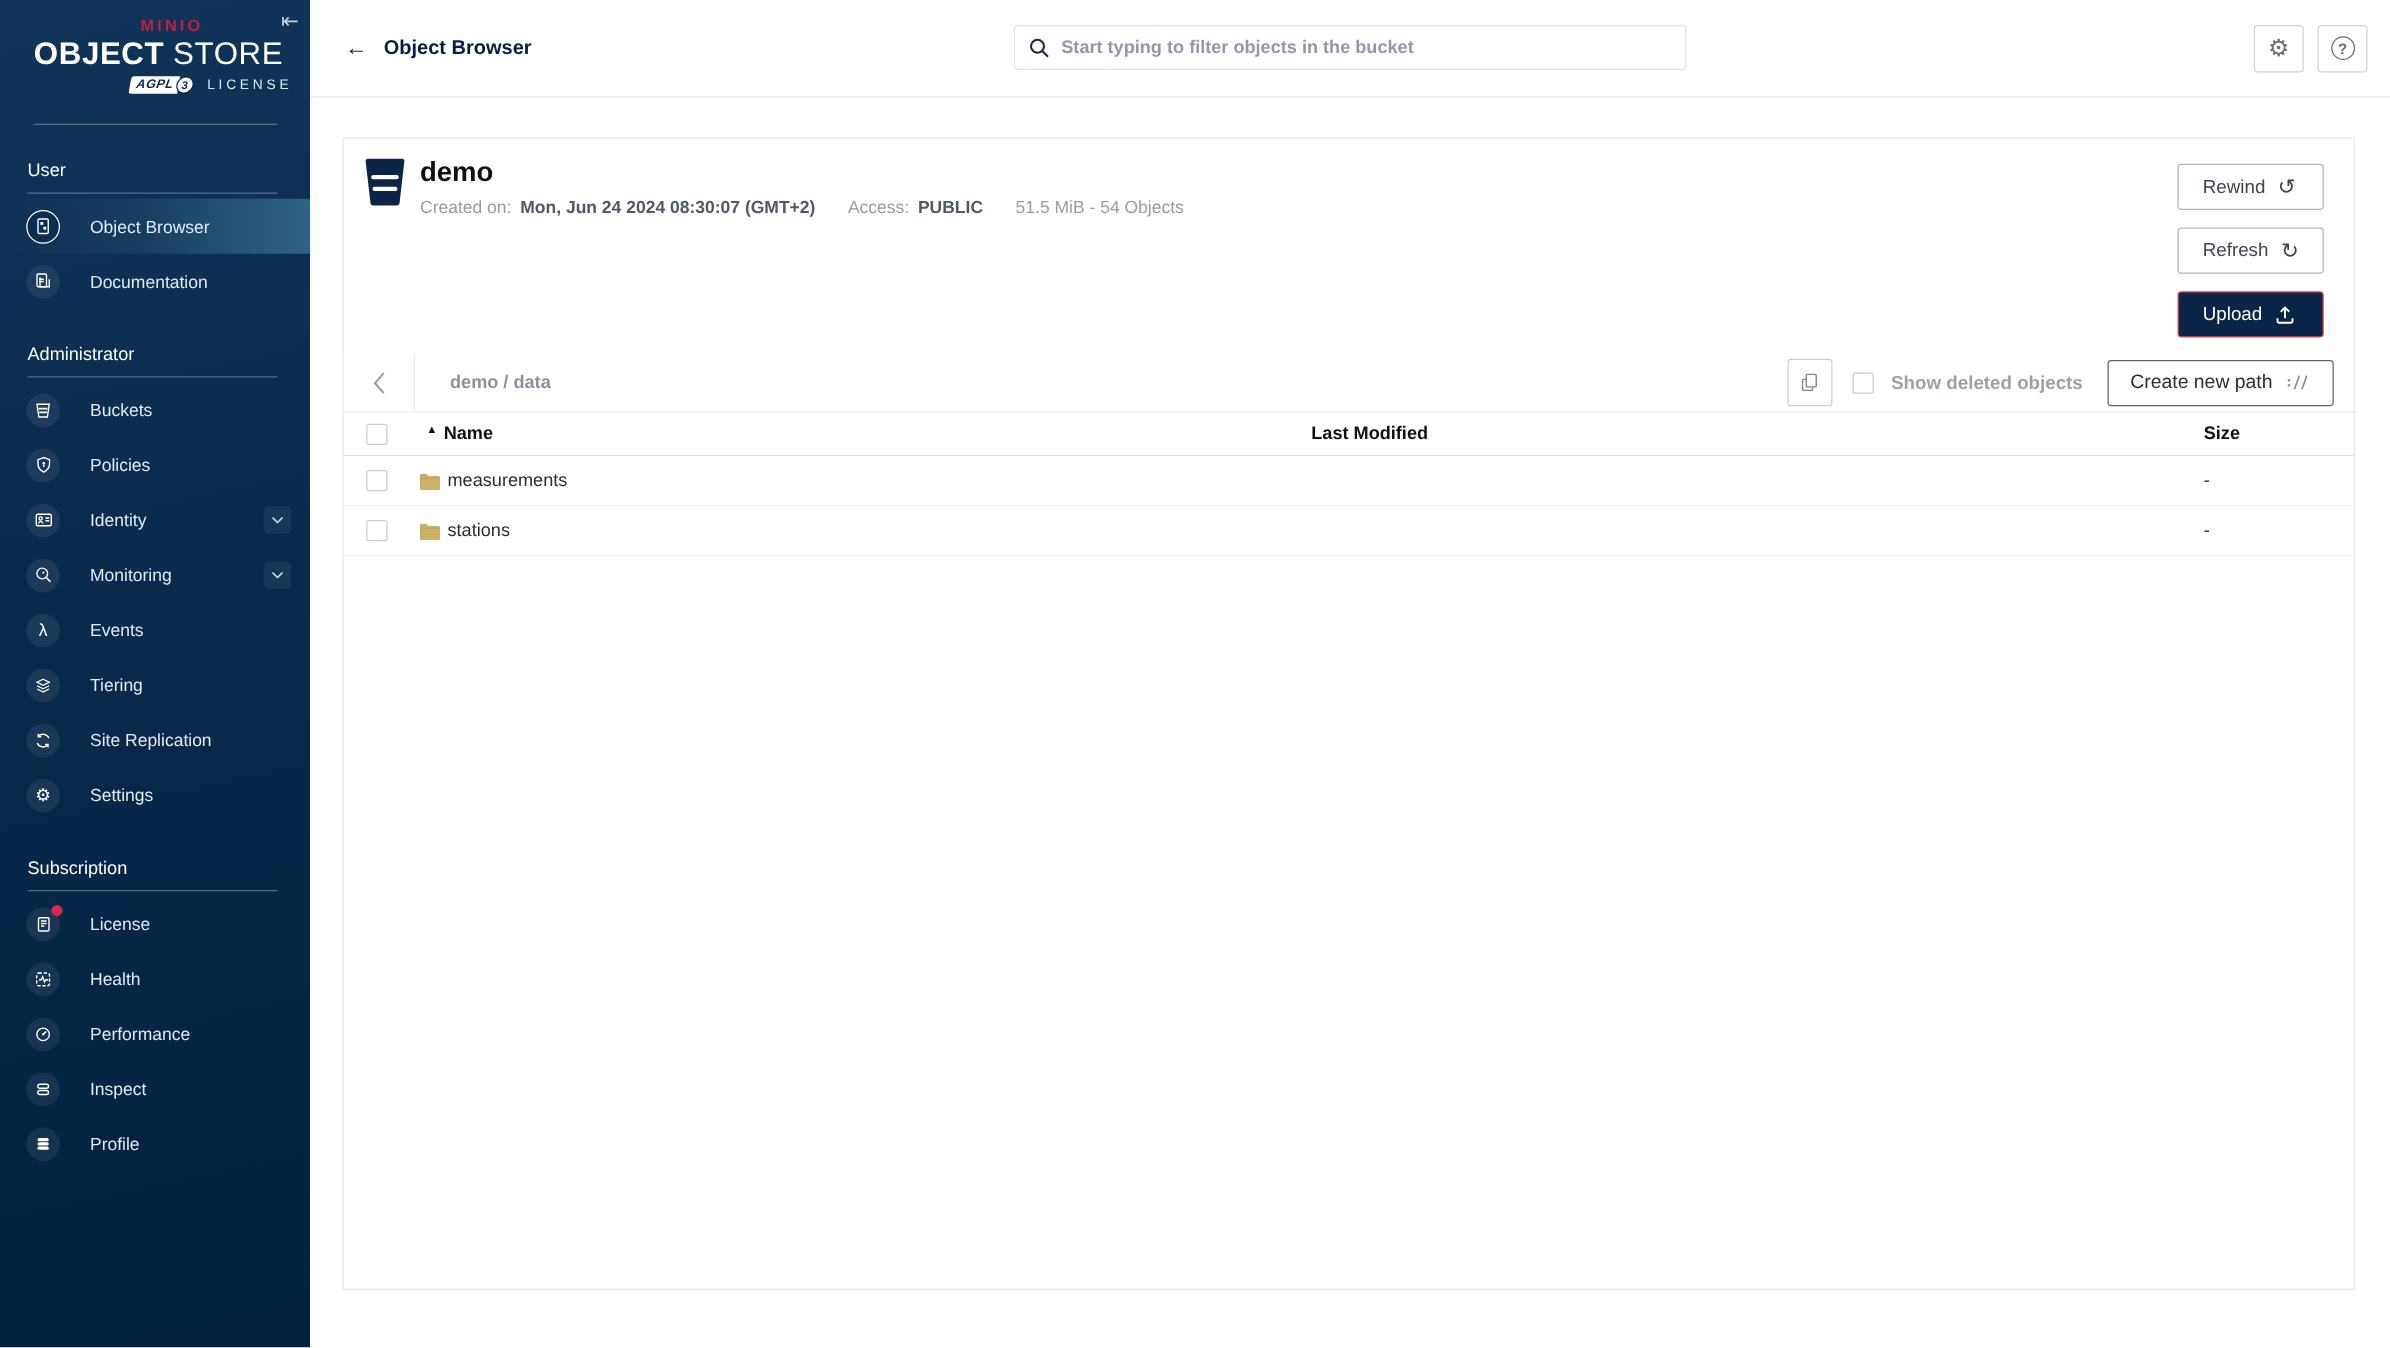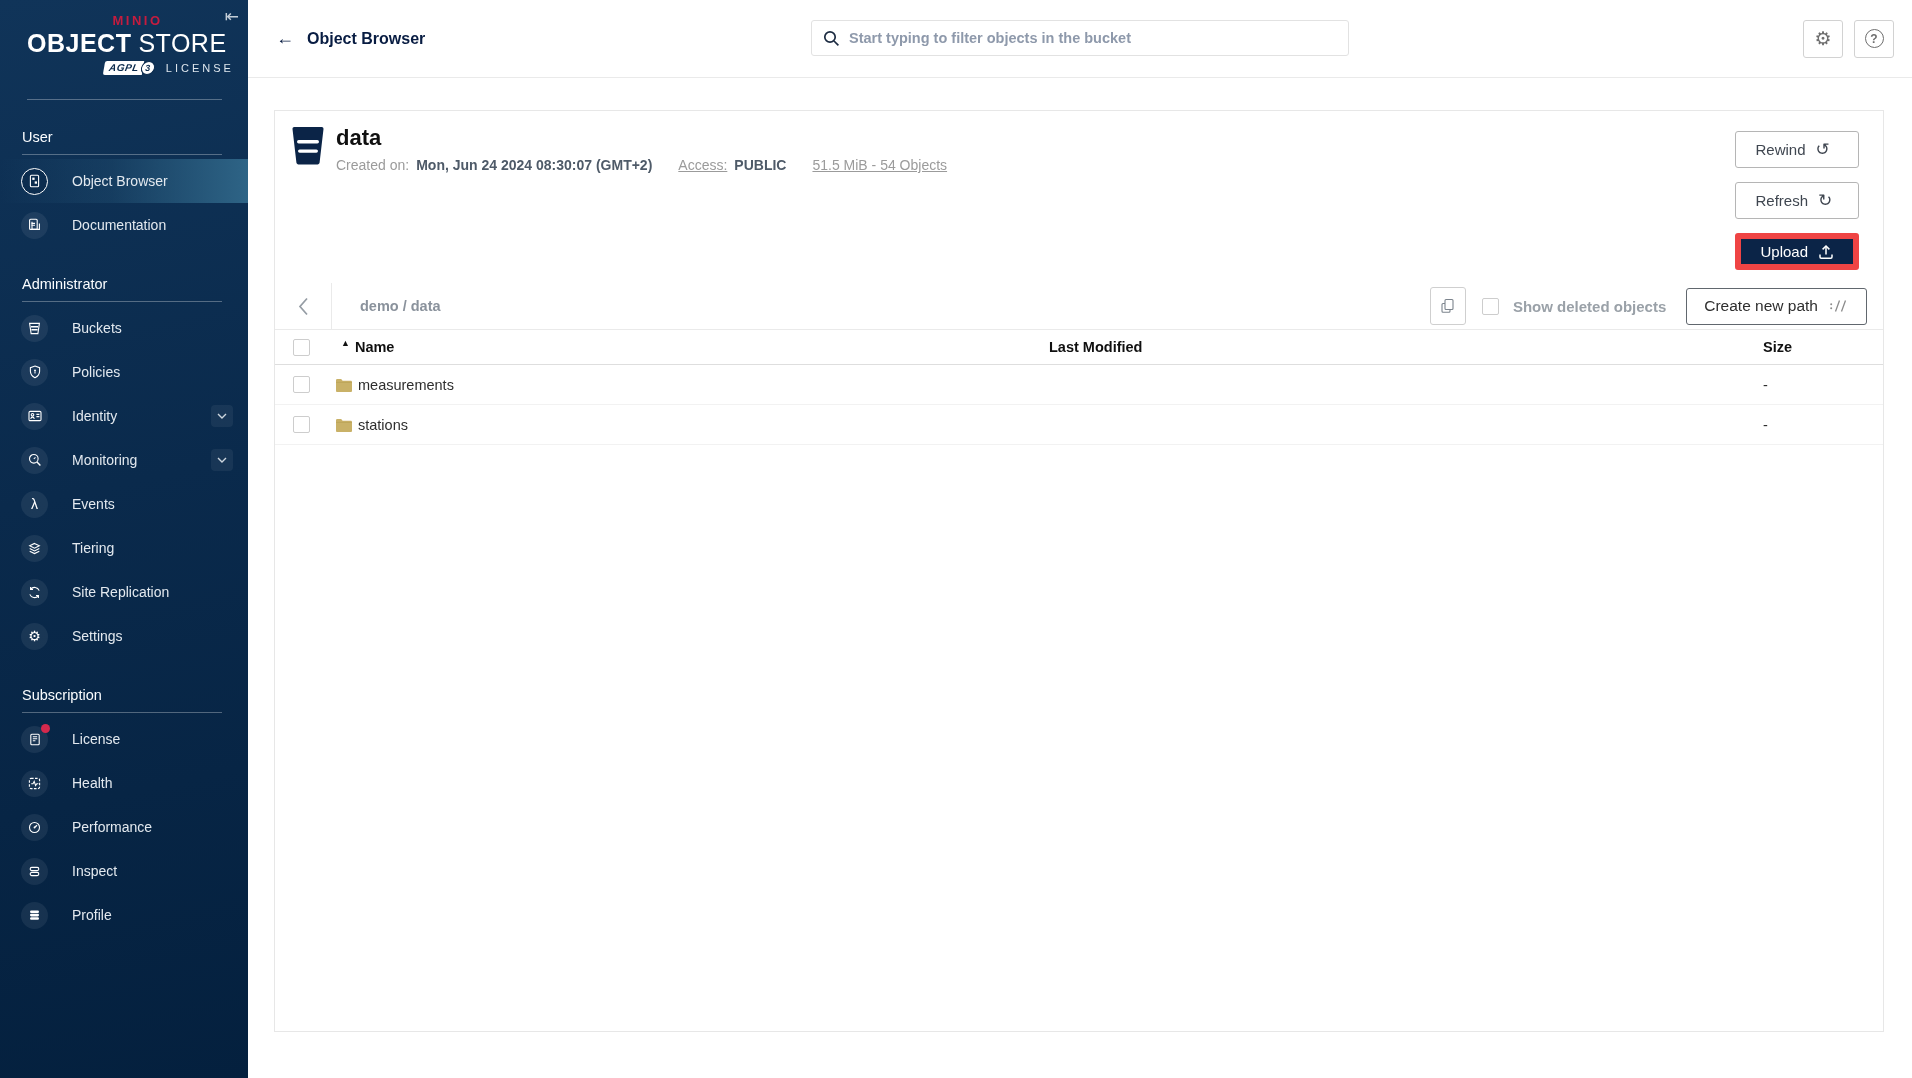--- a/index.html
+++ b/index.html
@@ -51,25 +51,25 @@
   .icon-btn { width:40px; height:38px; border:1px solid #d2d2d2; border-radius:3px; background:#fff; color:#6e6e6e;
     display:flex; align-items:center; justify-content:center; cursor:pointer; font-size:19px; }
   .help-ring { width:19px; height:19px; border:1.6px solid #6e6e6e; border-radius:50%; display:flex; align-items:center; justify-content:center; font-size:12px; font-weight:bold; }
   
   .panel { margin:32px 28px 0 26px; border:1px solid #e7e7e7; height:922px; display:flex; flex-direction:column; background:#fff; }
   .panel-header { display:flex; align-items:flex-start; padding:15px 24px 13px 16px; }
   .bucket-info { margin-left:11px; }
   .bucket-name { font-size:22px; font-weight:bold; color:#101010; line-height:1.1; }
   .bucket-meta { margin-top:7px; font-size:14px; color:#9b9b9b; display:flex; align-items:center; white-space:nowrap; }
   .meta-strong { color:#4e5a68; font-weight:bold; }
-  .m-gap-s { margin-left:7px; } .m-gap-l { margin-left:26px;text-decoration:underline; }
+  .m-gap-s { margin-left:7px; } .m-gap-l { margin-left:26px; }
   .header-actions { margin-left:auto; display:flex; gap:14px; padding-top:5px;flex-direction:column; }
   .btn { height:37px; padding:0 19px; border-radius:3px; font-size:15px; display:flex; align-items:center; gap:10px; cursor:pointer; font-family:"Liberation Sans", sans-serif; }
   .btn-outline { border:1px solid #b5b5b5; color:#3f4650; background:#fff; }
-  .btn-primary { background:#0b2447; color:#fff; border:6px solid #ef4444; }
+  .btn-primary { background:#0b2447; color:#fff; border:1px solid #ef4444; }
   .btn .bicon { font-size:17px; line-height:1; }
   
   .crumb-bar { border-bottom:1px solid #eaeaea; height:47px; min-height:47px; display:flex; align-items:center; }
   .crumb-back { width:57px; align-self:stretch; border-right:1px solid #eaeaea; display:flex; align-items:center; justify-content:center; cursor:pointer; background:#fff; }
   .crumb-text { padding-left:28px; font-size:14.5px; font-weight:bold; color:#8a929c; flex:1; }
   .copy-btn { width:36px; height:38px; border:1px solid #cfcfcf; border-radius:3px; background:#fff; display:flex; align-items:center; justify-content:center; cursor:pointer; }
   .show-deleted { display:flex; align-items:center; gap:14px; margin:0 20px 0 16px; color:#9aa1a8; font-weight:bold; font-size:15px; }
   .checkbox { width:17px; height:17px; border:1.5px solid #cdcdcd; border-radius:2px; background:#fff; cursor:pointer; }
   .create-btn { border:1px solid #61676e; border-radius:3px; height:37px; padding:0 17px; display:flex; align-items:center; gap:11px;
     font-size:15.5px; color:#2e2e2e; margin-right:16px; background:#fff; cursor:pointer; font-family:"Liberation Sans", sans-serif; }
@@ -301,21 +301,21 @@
 
   <section class="panel">
 
     <div class="panel-header">
       <svg width="34" height="40" viewBox="0 0 34 40">
           <path d="M3.2 1h27.6c1 0 1.8.9 1.7 1.9L28.6 36.6c-.1 1-1 1.8-2 1.8H7.4c-1 0-1.9-.8-2-1.8L1.5 2.9C1.4 1.9 2.2 1 3.2 1z" fill="#0b2447"></path>
           <rect x="6" y="14" width="22" height="3.4" rx="1.7" fill="#fff"></rect>
           <rect x="7" y="23.4" width="20" height="3.4" rx="1.7" fill="#fff"></rect>
         </svg>
       <div class="bucket-info">
-        <div class="bucket-name">data</div>
+        <div class="bucket-name">demo</div>
         <div class="bucket-meta">
           <span>Created on:</span>
           <span class="meta-strong m-gap-s">Mon, Jun 24 2024 08:30:07 (GMT+2)</span>
           <span class="m-gap-l">Access:</span>
           <span class="meta-strong m-gap-s">PUBLIC</span>
           <span class="m-gap-l">51.5 MiB - 54 Objects</span>
         </div>
       </div>
       <div class="header-actions">
         <button class="btn btn-outline">

